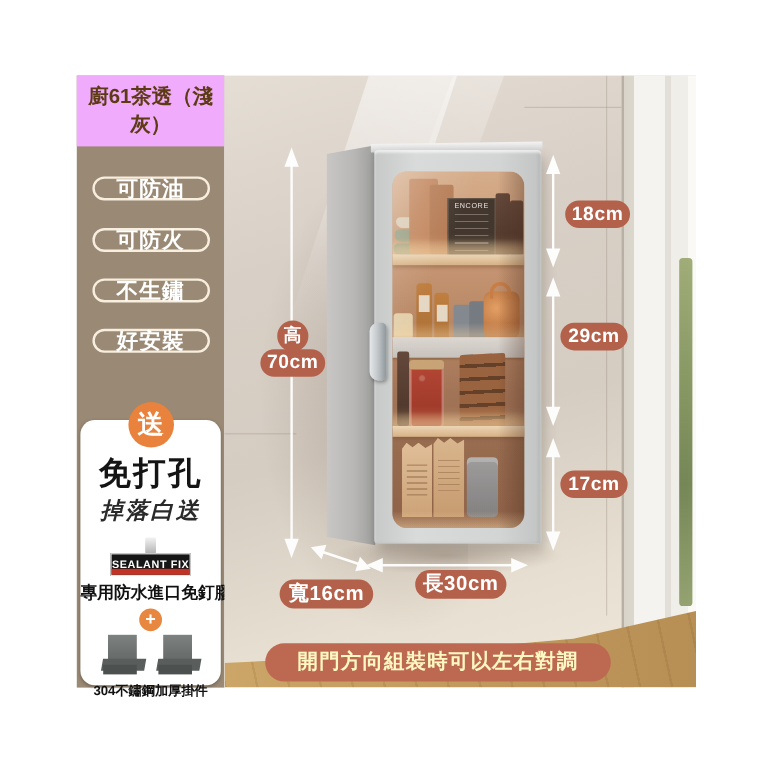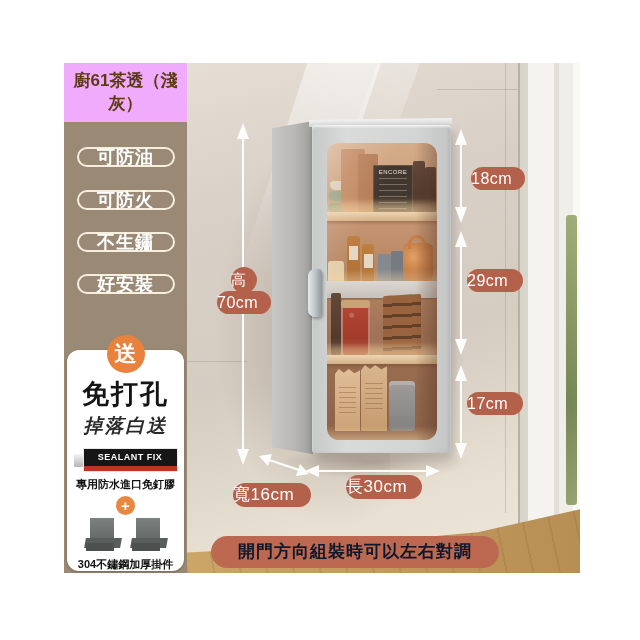--- a/index.html
+++ b/index.html
@@ -16,26 +16,26 @@
     letter-spacing:1px;}
   .fp1{margin-top:25px;} .fp2{margin-top:23px;} .fp3{margin-top:22px;text-align:right;} .fp4{margin-top:22px;}
 
   
   #gift-card{position:absolute;left:3px;top:287px;width:117px;height:221px;background:#ffffff;
     border-radius:12px;text-align:center;box-shadow:0 1px 3px rgba(0,0,0,.25);}
   #gift-badge{width:38px;height:38px;border-radius:50%;background:#e8823c;color:#fff;
     font-size:22px;font-weight:bold;line-height:38px;margin:-15px auto 0;}
   #gift-headline{font-size:27px;font-weight:bold;color:#141414;letter-spacing:2px;margin-top:3px;}
   #gift-subline{font-size:19px;font-style:italic;font-weight:bold;color:#2a2a2a;margin-top:1px;letter-spacing:2px;}
-  #glue-tube{display:flex;align-items:center;width:104px;margin:9px auto 0;}
+  #glue-tube{display:flex;align-items:center;width:104px;margin:9px auto 0;flex-direction:column;}
   #glue-cap{width:9px;height:13px;background:linear-gradient(#f2f2f2,#b5b5b5);border-radius:1px;}
   #glue-body{flex:1;height:24px;background:#161616;border:1px solid #e8e8e8;position:relative;}
   #glue-brand{color:#fff;font-size:9px;font-weight:bold;letter-spacing:.5px;line-height:17px;white-space:nowrap;}
   #glue-stripe{position:absolute;left:0;bottom:0;width:100%;height:5px;background:#c03326;}
-  #glue-name{font-size:11px;font-weight:bold;color:#111;margin-top:5px;white-space:nowrap;}
+  #glue-name{font-size:14px;font-weight:bold;color:#111;margin-top:5px;white-space:nowrap;}
   #plus-icon{width:19px;height:19px;border-radius:50%;background:#e8873f;color:#fff;font-size:15px;
     font-weight:bold;line-height:19px;margin:4px auto 0;}
   #brackets{display:flex;justify-content:center;gap:10px;margin-top:3px;}
   .bracket{position:relative;width:36px;height:33px;}
   .bracket .plate{position:absolute;left:5px;top:0;width:24px;height:23px;
     background:linear-gradient(180deg,#7d8180,#636766);}
   .bracket .base{position:absolute;left:0;bottom:3px;width:36px;height:10px;background:#595d5c;transform:skewX(-10deg);}
   .bracket .lip{position:absolute;left:1px;bottom:0;width:28px;height:8px;background:#4c504f;}
   #hardware-name{font-size:11px;font-weight:bold;color:#111;margin-top:6px;}
 
@@ -109,24 +109,24 @@
   .canister{position:absolute;left:62px;top:238px;width:26px;height:50px;border-radius:4px;
     background:linear-gradient(180deg,#9ba1a6,#7c8287);box-shadow:inset 0 4px 0 rgba(255,255,255,.25);}
   .glass-overlay{position:absolute;left:0;top:0;width:110px;height:297px;border-radius:12px;pointer-events:none;
     background:linear-gradient(115deg,rgba(255,255,255,.30) 0%,rgba(255,255,255,.10) 16%,rgba(255,255,255,0) 30%),
                linear-gradient(270deg,rgba(70,40,25,.35),rgba(70,40,25,0) 20%),
                linear-gradient(0deg,rgba(190,120,70,.10),rgba(190,120,70,.10));}
   #handle{position:absolute;left:-4px;top:144px;width:14px;height:48px;border-radius:7px 4px 4px 7px;
     background:linear-gradient(90deg,#e6e9eb 0%,#c4c9cc 45%,#8f979c 100%);box-shadow:1px 2px 3px rgba(0,0,0,.3);}
 
   
-  .pill{position:absolute;background:#b4614b;color:#fff;font-weight:normal;text-align:left;
+  .pill{position:absolute;background:#b4614b;color:#fff;font-weight:bold;text-align:center;
     border-radius:12px;letter-spacing:.5px;}
-  #banner{position:absolute;left:24px;top:473px;width:288px;height:32px;border-radius:16px;background:#bd6952;
-    color:#0f172a;font-weight:bold;font-size:17px;line-height:32px;text-align:center;letter-spacing:1px;}
+  #banner{position:absolute;left:34px;top:473px;width:288px;height:32px;border-radius:16px;background:#bd6952;
+    color:#fef9c3;font-weight:bold;font-size:17px;line-height:32px;text-align:center;letter-spacing:1px;}
   svg{position:absolute;left:0;top:0;}
 </style>
 </head>
 <body>
 
 <div id="canvas">
 
   <div id="sidebar" class="abs">
     <div id="title-badge">廚61茶透（淺灰）</div>
     <div class="feature-pill fp1">可防油</div>

